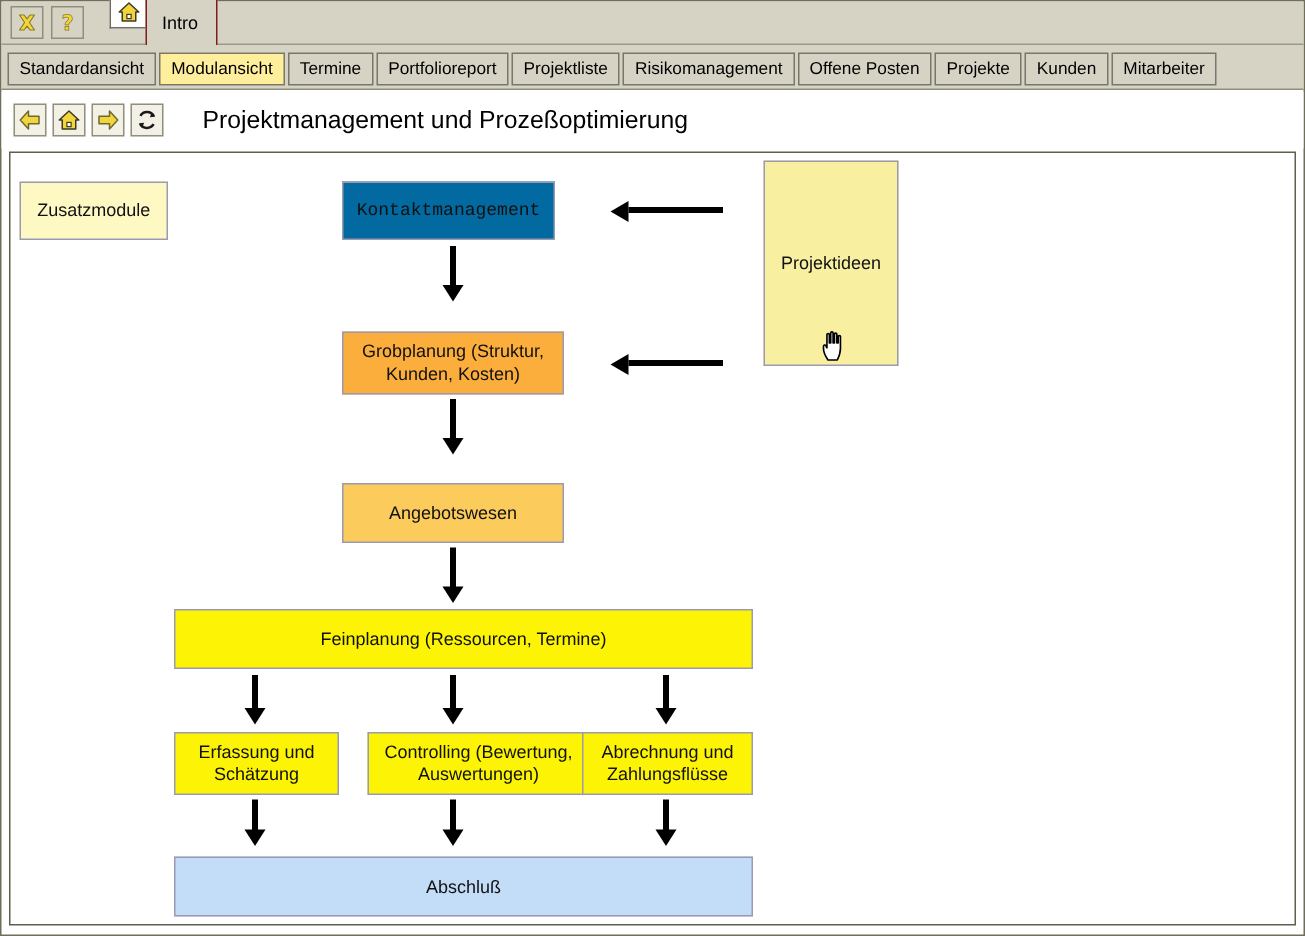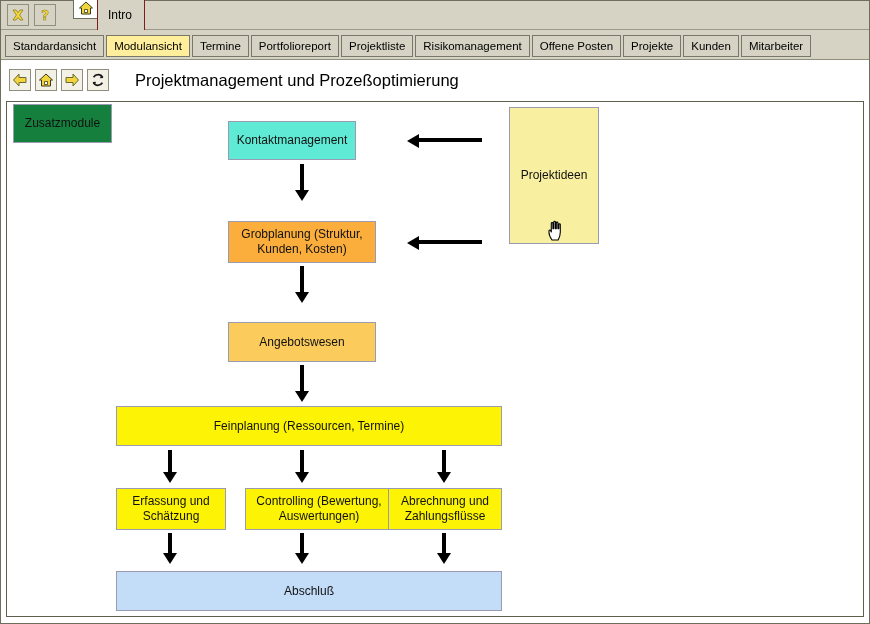--- a/index.html
+++ b/index.html
@@ -289,23 +289,23 @@
           <path d="M3.4 10.6 A5.2 5.2 0 0 0 12.4 10.8" fill="none" stroke="#1a1a1a" stroke-width="1.7"></path>
           <path d="M4.8 13.0 L2.6 10.1 L6.1 9.8 Z" fill="#1a1a1a"></path>
         </svg>
       </span>
     </div>
     <div class="page-title">Projektmanagement und Prozeßoptimierung</div>
   </div>
 
   <div class="canvas">
 
-    <div class="node" style="left:6px; top:2px; width:99px; height:39px; background:#15803d;">Zusatzmodule</div>
-
-    <div class="node" style="left:221px; top:19px; width:128px; height:39px; background:#5eead4;">Kontaktmanagement</div>
+    <div class="node" style="left:6px; top:19px; width:99px; height:39px; background:#fef9c3;">Zusatzmodule</div>
+
+    <div class="node" style="left:221px; top:19px; width:142px; height:39px; background:#0369a1;font-family:Liberation Mono, monospace;">Kontaktmanagement</div>
 
     <div class="node" style="left:502px; top:5px; width:90px; height:137px; background:#f8f0a0;">Projektideen</div>
 
     <div class="cursor-hand" style="left:539px; top:118px;">
       <svg width="18" height="22" viewBox="0 0 18 22">
         <path d="M6 20 C4 17 3 14.5 3 12.5 L3 10.8 C3 9.9 4.1 9.7 4.5 10.4 L5.3 11.9 L5.3 3.2
                  C5.3 2.2 6.9 2.2 6.9 3.2 L6.9 8.6 L7.8 8.6 L7.8 2.0 C7.8 1.0 9.4 1.0 9.4 2.0
                  L9.4 8.6 L10.3 8.6 L10.3 2.8 C10.3 1.8 11.9 1.8 11.9 2.8 L11.9 8.6 L12.8 8.6
                  L12.8 4.4 C12.8 3.5 14.3 3.5 14.3 4.4 L14.3 12.3 C14.3 15.2 13.3 17.8 12.2 20 Z" fill="#ffffff" stroke="#000000" stroke-width="1.1" stroke-linejoin="round"></path>
       </svg>

